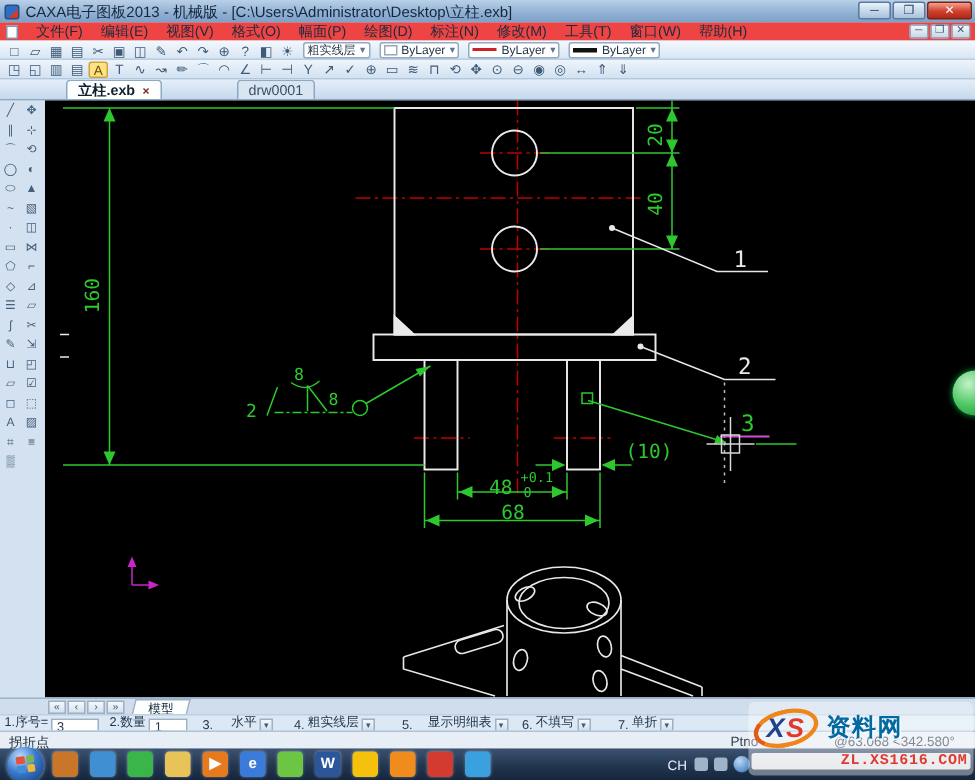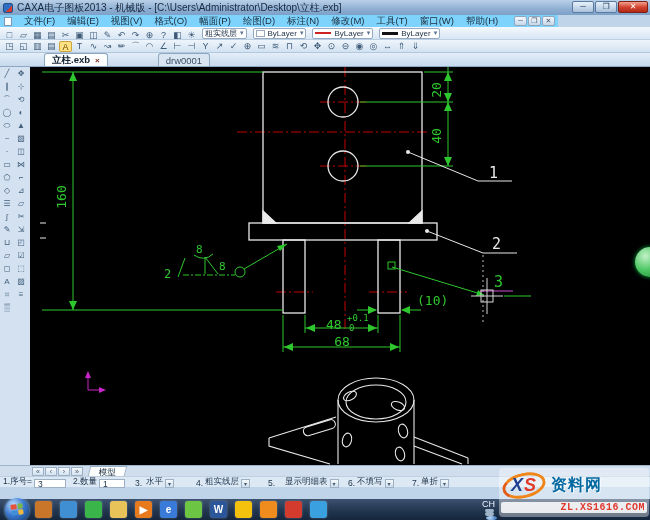--- a/index.html
+++ b/index.html
@@ -10,21 +10,21 @@
   .titlebar{position:absolute;left:0;top:0;width:650px;height:15px;
     background:linear-gradient(#b9d0e8,#8fafd2 60%,#7da0c8);display:flex;align-items:center;
     font-size:10px;color:#15273d;padding-left:3px;}
   .appicon{width:10px;height:10px;border-radius:2px;margin-right:4px;
     background:linear-gradient(135deg,#2f6fc2 60%,#d23b2e 60%);border:1px solid #244e85;}
   .winbtns{position:absolute;right:2px;top:1px;display:flex;}
   .winbtn{width:22px;height:12px;margin-left:1px;border:1px solid #5a7aa0;border-radius:2px;
     background:linear-gradient(#e8f1fa,#a9c2dc);font-size:8px;line-height:10px;text-align:center;color:#23405e;}
   .winbtn.close{width:30px;background:linear-gradient(#f2a08e,#d0402c 55%,#b02a18);color:#fff;border-color:#7e1f12;}
   
-  .menubar{position:absolute;left:0;top:15px;width:558px;height:12px;background:#7dd3fc;
+  .menubar{position:absolute;left:0;top:15px;width:650px;height:12px;background:#ef4444;
     display:flex;align-items:center;font-size:9.5px;color:#1c2c3e;}
   .docicon{width:8px;height:9px;background:#fff;border:1px solid #7d96b2;margin:0 6px 0 4px;}
   .menu-item{padding:0 6px;white-space:nowrap;}
   .childbtns{position:absolute;right:3px;top:1px;display:flex;}
   .childbtn{width:13px;height:10px;margin-left:1px;border:1px solid #8fa6bf;border-radius:2px;
     background:linear-gradient(#f4f8fc,#c6d7e8);font-size:7px;line-height:8px;text-align:center;color:#44566b;}
   
   .toolbar1{position:absolute;left:0;top:27px;width:650px;height:13px;
     background:linear-gradient(#f3f8fd,#d8e6f4);border-bottom:1px solid #bccfe2;
     display:flex;align-items:center;padding-left:3px;}
@@ -82,21 +82,21 @@
     background:linear-gradient(#3c5270,#223650 55%,#15263d);display:flex;align-items:center;}
   .orb{position:relative;width:24px;height:24px;margin:0 6px 0 5px;border-radius:50%;flex:none;
     background:radial-gradient(circle at 35% 28%,#bfe0ff,#3b79cf 45%,#10386f);box-shadow:0 0 3px #9cf;}
   .flag{position:absolute;left:6px;top:6px;width:12px;height:11px;display:grid;
     grid-template-columns:1fr 1fr;grid-template-rows:1fr 1fr;gap:1px;transform:rotate(-8deg);}
   .flag i{border-radius:1px;}
   .flag i:nth-child(1){background:#e5533d;}.flag i:nth-child(2){background:#7ab648;}
   .flag i:nth-child(3){background:#3f8ed6;}.flag i:nth-child(4){background:#f0b93d;}
   .tbicon{width:17px;height:17px;border-radius:3px;margin-right:8px;flex:none;
     color:#fff;font-size:10px;font-weight:bold;line-height:17px;text-align:center;box-shadow:0 0 2px rgba(255,255,255,.35);}
-  .tray{position:absolute;right:150px;top:0;height:21px;display:flex;align-items:center;color:#eef;font-size:9px;flex-direction:column;}
+  .tray{position:absolute;right:150px;top:0;height:21px;display:flex;align-items:center;color:#eef;font-size:9px;}
   .lang{margin-right:5px;}
   .trayicon{width:9px;height:9px;border-radius:2px;background:#9fb4c8;margin-right:4px;}
   .trayround{width:11px;height:11px;border-radius:50%;background:radial-gradient(circle at 35% 30%,#bcd9f5,#2d6cb5);}
   
   .watermark{position:absolute;right:1px;bottom:3px;width:150px;height:49px;z-index:40;
     background:rgba(255,255,255,.38);border-radius:4px;padding:1px 2px;}
   .wm-top{display:flex;align-items:center;height:33px;}
   .wm-logo{position:relative;width:50px;height:30px;flex:none;}
   .wm-ellipse{position:absolute;left:1px;top:2px;width:44px;height:25px;border:3px solid #f08519;
     border-radius:50%;transform:rotate(-14deg);border-left-color:#e35c17;}
@@ -404,21 +404,21 @@
     <span class="opt" style="left:3px">
       <span>1.序号=</span>
       <span class="optbox" style="min-width:32px">3</span>
     </span>
     <span class="opt" style="left:73px">
       <span>2.数量</span>
       <span class="optbox" style="min-width:26px">1</span>
     </span>
     <span class="opt" style="left:135px">
       <span>3.</span>
-      <span style="margin-left:4px">水平</span>
+      <span style="margin-left:12px">水平</span>
       <span class="optdrop">▾</span>
     </span>
     <span class="opt" style="left:196px">
       <span>4.</span>
       <span style="margin-left:2px">粗实线层</span>
       <span class="optdrop">▾</span>
     </span>
     <span class="opt" style="left:268px">
       <span>5.</span>
       <span style="margin-left:10px">显示明细表</span>
@@ -429,20 +429,25 @@
       <span style="margin-left:2px">不填写</span>
       <span class="optdrop">▾</span>
     </span>
     <span class="opt" style="left:412px">
       <span>7.</span>
       <span style="margin-left:2px">单折</span>
       <span class="optdrop">▾</span>
     </span>
   </div>
 
+  <div class="promptbar">
+    <span class="prompt-text">拐折点</span>
+    <span class="cmd-echo">Ptno</span>
+    <span class="coords">@63.068 &lt;342.580°</span>
+  </div>
 
   <div class="taskbar">
     <span class="orb">
       <span class="flag">
           <i></i>
           <i></i>
           <i></i>
           <i></i>
         </span>
     </span>

